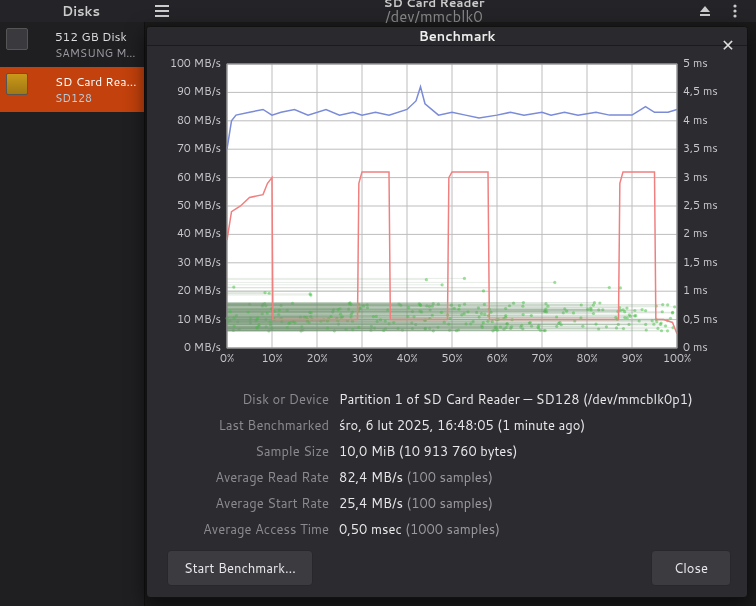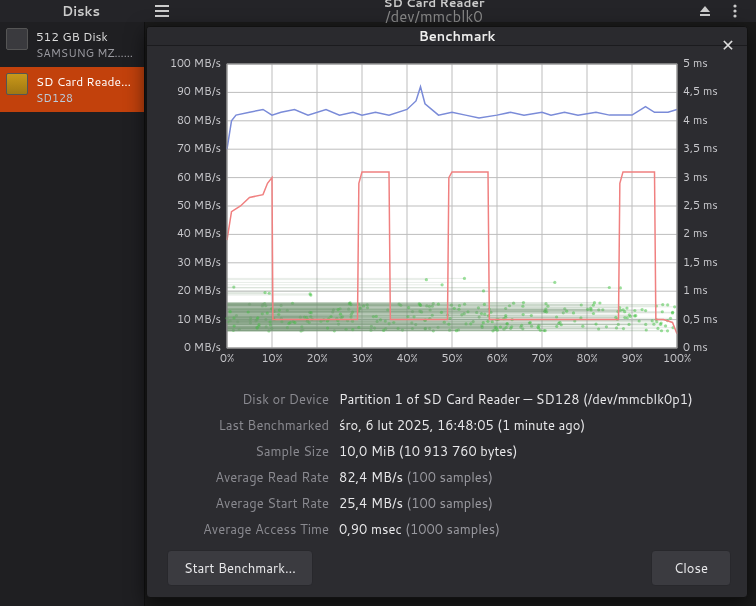--- a/index.html
+++ b/index.html
@@ -47,21 +47,21 @@
   .disk-item {
     display:flex; gap:8px; align-items:flex-start;
     padding:6px 6px;
   }
   .disk-item.selected { background:#c2410c; }
   .disk-icon {
     width:22px; height:22px; background:#3a3a3e; border:1px solid #555; border-radius:2px;
     flex:0 0 22px;
   }
   .disk-icon.sd { background:linear-gradient(#c9991a,#a07712); }
-  .disk-text { display:flex; flex-direction:column; overflow:hidden; }
+  .disk-text { display:flex; flex-direction:column; overflow:hidden;margin-left:19px; }
   .disk-name { color:#ddd; font-size:12px; white-space:nowrap; overflow:hidden; text-overflow:ellipsis; }
   .disk-sub  { color:#9a9aa0; font-size:11px; white-space:nowrap; overflow:hidden; text-overflow:ellipsis; }
   .disk-item.selected .disk-name { color:#fff; }
   .disk-item.selected .disk-sub  { color:#bcd; }
 
   .modal {
     position:absolute;
     left:146px; right:8px; top:26px; bottom:8px;
     background:#2c2c30;
     border:1px solid #111;
@@ -863,21 +863,21 @@
     </div>
 
     <div class="info-label">Average Start Rate</div>
     <div class="info-value">
       <span>25,4 MB/s</span>
       <span class="muted">(100 samples)</span>
     </div>
 
     <div class="info-label">Average Access Time</div>
     <div class="info-value">
-      <span>0,90 msec</span>
+      <span>0,50 msec</span>
       <span class="muted">(1000 samples)</span>
     </div>
   </div>
 
   <div class="modal-footer">
     <div class="btn">Start Benchmark…</div>
     <div class="btn">Close</div>
   </div>
 </div>
 

